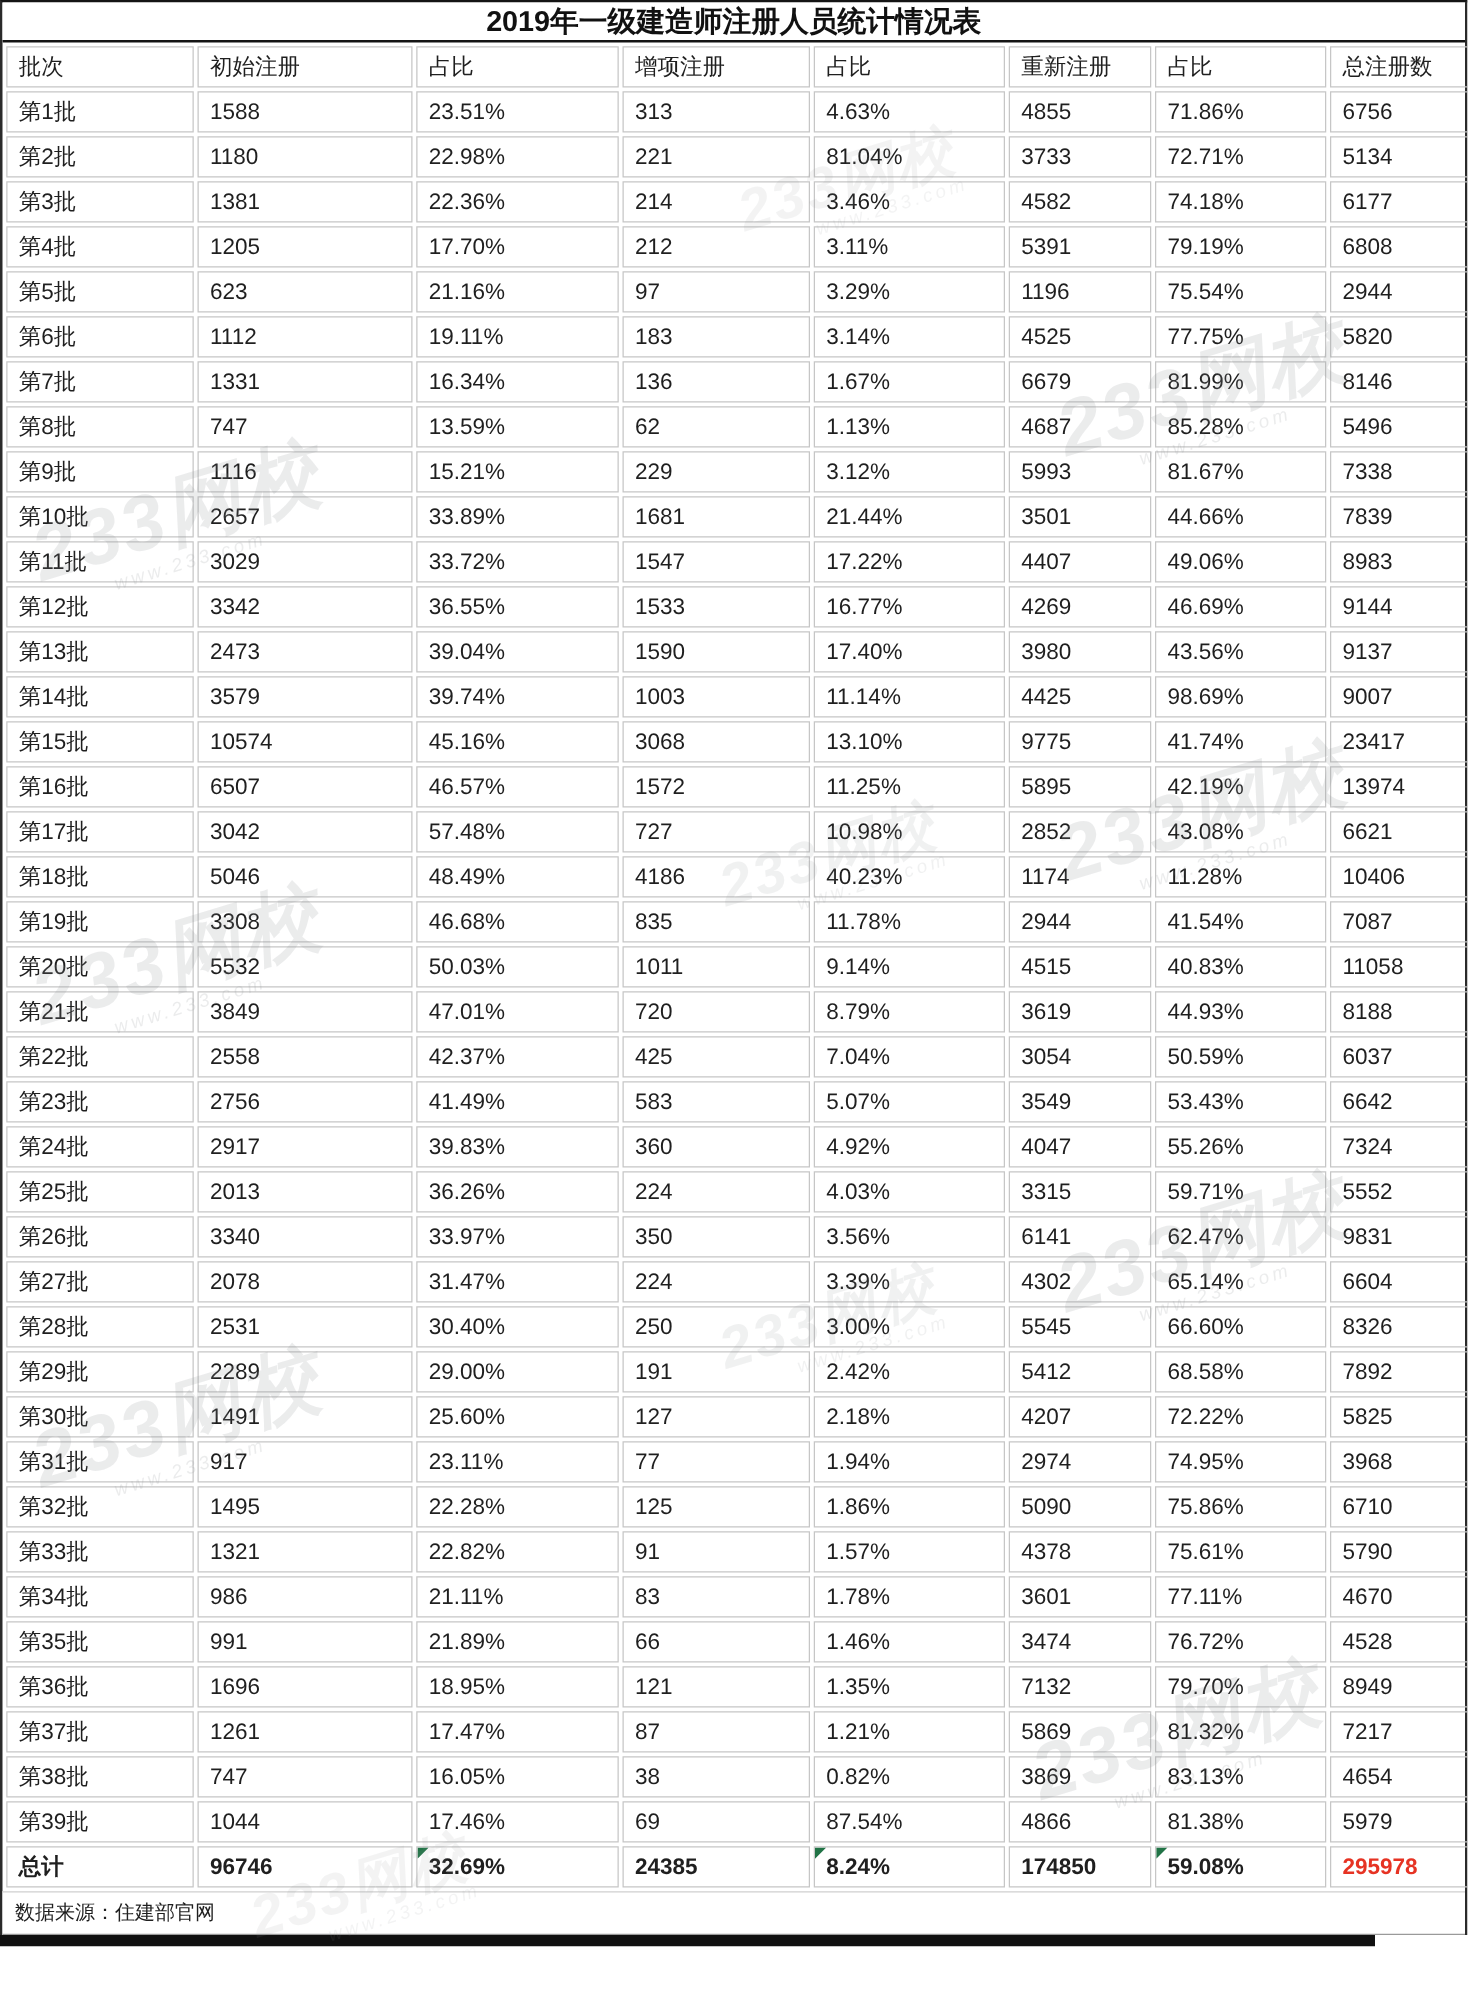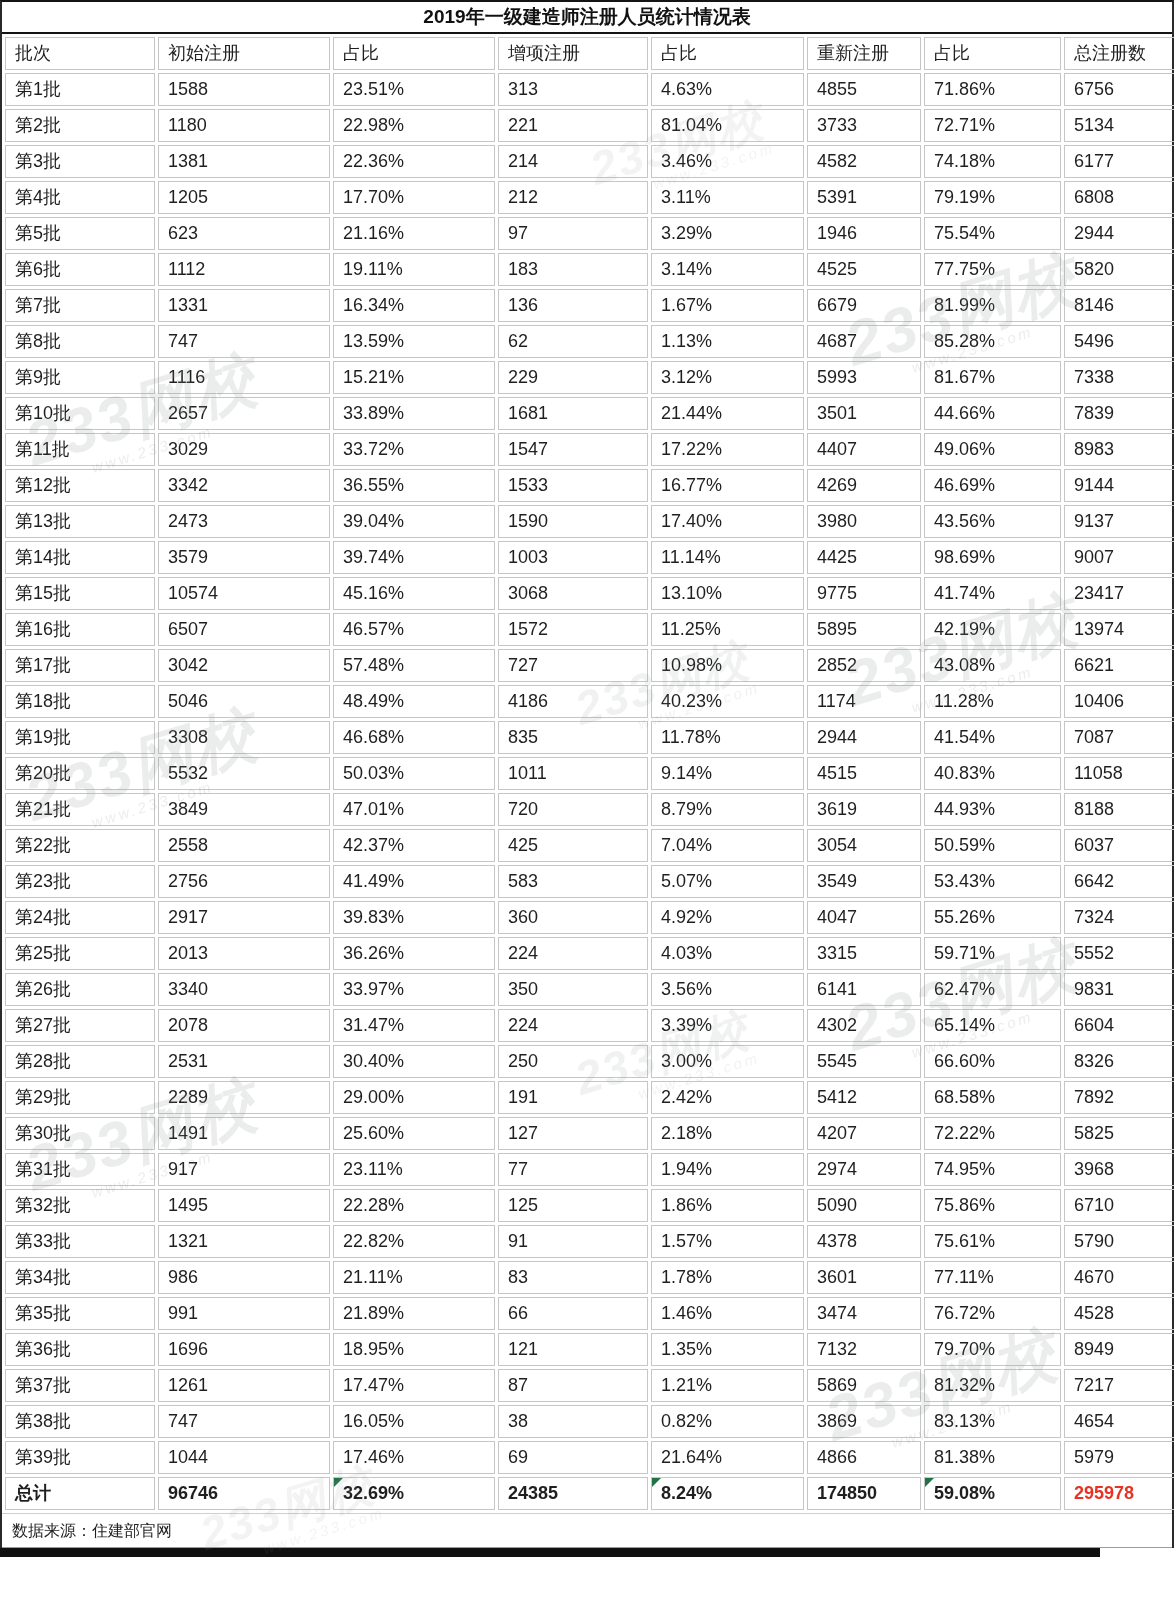--- a/index.html
+++ b/index.html
@@ -10,21 +10,21 @@
   }
   .sheet{
     position:relative;
     border-top:2px solid #141414;
     border-left:2px solid #2a2a2a;
     border-right:2px solid #2a2a2a;
     background:#ffffff;
   }
   .title-bar{
     height:30px;line-height:30px;text-align:center;
-    font-size:19px;font-weight:bold;color:#111;
+    font-size:23px;font-weight:bold;color:#111;
     border-bottom:2px solid #141414;background:#fff;
   }
   table.reg{
     width:100%;table-layout:fixed;
     border-collapse:separate;border-spacing:3px 3px;
   }
   table.reg td,table.reg th{
     position:relative;
     border:1px solid #c6c6c6;
     height:31px;line-height:31px;
@@ -134,21 +134,21 @@
           <td>5391</td>
           <td>79.19%</td>
           <td>6808</td>
         </tr>
         <tr>
           <td>第5批</td>
           <td>623</td>
           <td>21.16%</td>
           <td>97</td>
           <td>3.29%</td>
-          <td>1946</td>
+          <td>1196</td>
           <td>75.54%</td>
           <td>2944</td>
         </tr>
         <tr>
           <td>第6批</td>
           <td>1112</td>
           <td>19.11%</td>
           <td>183</td>
           <td>3.14%</td>
           <td>4525</td>
@@ -473,21 +473,21 @@
           <td>0.82%</td>
           <td>3869</td>
           <td>83.13%</td>
           <td>4654</td>
         </tr>
         <tr>
           <td>第39批</td>
           <td>1044</td>
           <td>17.46%</td>
           <td>69</td>
-          <td>21.64%</td>
+          <td>87.54%</td>
           <td>4866</td>
           <td>81.38%</td>
           <td>5979</td>
         </tr>
         <tr class="total-row">
           <td>总计</td>
           <td>96746</td>
           <td class="flag" style="--flag: #217346;">32.69%</td>
           <td>24385</td>
           <td class="flag" style="--flag: #217346;">8.24%</td>

